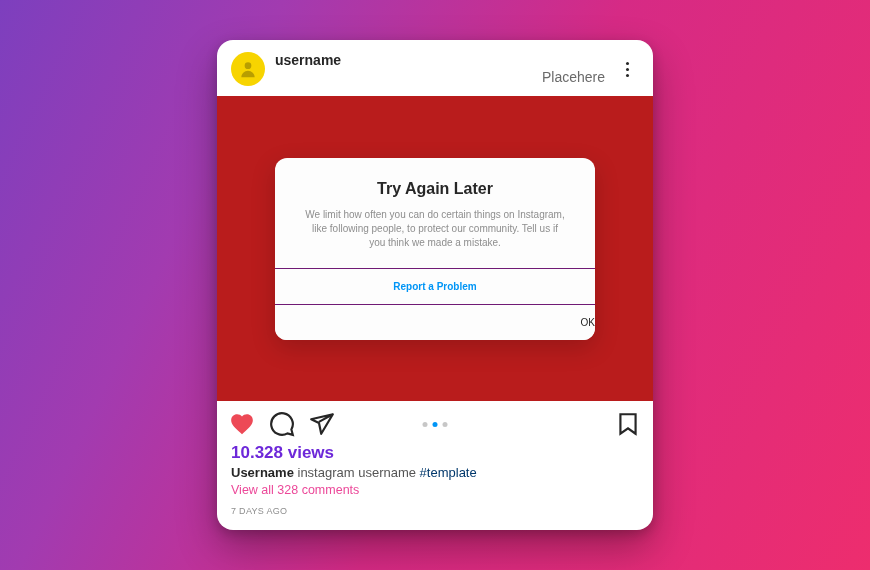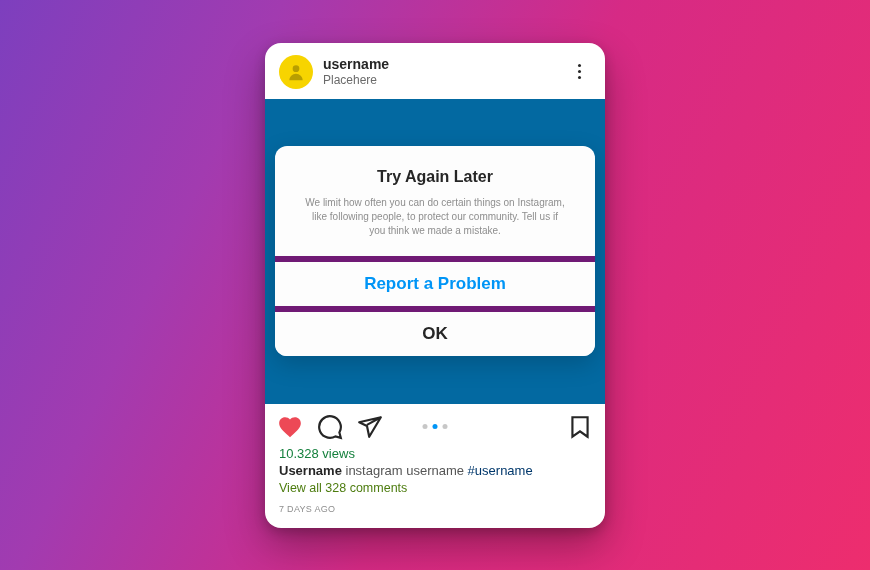--- a/index.html
+++ b/index.html
@@ -7,21 +7,21 @@
       width: 870px;
       height: 570px;
       font-family: -apple-system, BlinkMacSystemFont, 'Segoe UI', Helvetica, Arial, sans-serif;
       background: linear-gradient(115deg, #7d3fbe 0%, #a23bb0 25%, #d62a85 55%, #ed2d6e 100%);
       display: flex;
       align-items: center;
       justify-content: center;
       overflow: hidden;
     }
     .post-card {
-      width: 340px;
+      width: 436px;
       background: #fff;
       border-radius: 16px;
       box-shadow: 0 18px 40px rgba(0,0,0,0.32), 0 4px 12px rgba(0,0,0,0.2);
       overflow: hidden;
       position: relative;
     }
     .post-header {
       display: flex;
       align-items: center;
       padding: 12px 14px 10px;
@@ -30,84 +30,84 @@
     .avatar {
       width: 34px; height: 34px;
       border-radius: 50%;
       background: #f7d400;
       display: flex; align-items: center; justify-content: center;
       flex-shrink: 0;
     }
     .avatar svg { width: 20px; height: 20px; opacity: 0.25; }
     .header-text { flex: 1; line-height: 1.2; }
     .username { font-weight: 600; font-size: 14px; color: #262626; }
-    .location { font-size: 12px; color: #6a6a6a; }
+    .location { font-size: 14px; color: #6a6a6a; text-align: right; }
     .more-btn {
       width: 24px; height: 24px;
       display: flex; flex-direction: column; gap: 3px;
       align-items: center; justify-content: center;
       border: none; background: none; cursor: pointer;
     }
     .more-btn span { width: 3px; height: 3px; border-radius: 50%; background: #262626; }
     .media-area {
       position: relative;
       width: 100%;
       height: 305px;
-      background: #0369a1;
+      background: #b91c1c;
       display: flex; align-items: center; justify-content: center;
     }
     .dialog {
       position: absolute;
       width: 320px;
       background: #fdfdfd;
       border-radius: 12px;
       box-shadow: 0 8px 24px rgba(0,0,0,0.18);
       overflow: hidden;
       text-align: center;
     }
     .dialog-body { padding: 22px 22px 18px; }
     .dialog-title { font-size: 16px; font-weight: 600; color: #262626; margin-bottom: 10px; }
     .dialog-message { font-size: 10px; color: #8e8e8e; line-height: 1.4; padding: 0 6px; }
     .dialog-btn {
-      border-top: 6px solid #701a75;
+      border-top: 1px solid #701a75;
       padding: 12px 0;
-      font-size: 17px;
+      font-size: 10px;
       cursor: pointer;
       background: #fdfdfd;
       border-left: none; border-right: none; border-bottom: none;
       width: 100%;
     }
     .dialog-btn.primary { color: #0095f6; font-weight: 700; }
-    .dialog-btn.secondary { color: #262626; font-weight: 700; }
+    .dialog-btn.secondary { color: #262626; font-weight: 400; text-align: right; }
     .actions-row {
       display: flex;
       align-items: center;
       padding: 10px 12px 4px;
       gap: 14px;
       position: relative;
     }
     .icon-btn { border: none; background: none; cursor: pointer; padding: 0; display: flex; }
     .icon-btn svg { width: 26px; height: 26px; }
     .heart-filled { fill: #ed4956; }
     .icon-stroke { fill: none; stroke: #262626; stroke-width: 2; }
     .dots {
       position: absolute;
       left: 50%; transform: translateX(-50%);
       display: flex; gap: 5px;
     }
     .dots span { width: 5px; height: 5px; border-radius: 50%; background: #c7c7c7; }
     .dots span.active { background: #0095f6; }
     .bookmark-btn { margin-left: auto; }
     .meta-section { padding: 2px 14px 14px; }
-    .views { font-weight: 400; font-size: 13px; color: #15803d; margin-bottom: 2px; }
+    .views { font-weight: 700; font-size: 17px; color: #6d28d9; margin-bottom: 2px; }
     .caption-line { font-size: 13px; color: #262626; margin-bottom: 3px; }
     .caption-user { font-weight: 600; }
     .caption-text { color: #555; }
     .caption-tag { color: #00376b; }
-    .view-comments { font-size: 12.5px; color: #4d7c0f; margin-bottom: 9px; cursor: pointer; }
+    .view-comments { font-size: 12.5px; color: #ec4899; margin-bottom: 9px; cursor: pointer; }
     .time-ago { font-size: 9px; color: #8e8e8e; letter-spacing: 0.3px; }
   </style>
 </head>
 <body>
 
 <div class="post-card">
 
   <div class="post-header">
     <div class="avatar">
       <svg viewBox="0 0 24 24">
@@ -161,19 +161,19 @@
     <button class="icon-btn bookmark-btn">
       <svg viewBox="0 0 24 24">
           <path class="icon-stroke" d="M19 21l-7-5-7 5V3h14v18z"></path>
         </svg>
     </button>
   </div>
 
   <div class="meta-section">
     <div class="views">10.328 views</div>
     <div class="caption-line">
-      <span class="caption-user">Username</span><span class="caption-text"> instagram username </span><span class="caption-tag">#username</span>
+      <span class="caption-user">Username</span><span class="caption-text"> instagram username </span><span class="caption-tag">#template</span>
     </div>
     <div class="view-comments">View all 328 comments</div>
     <div class="time-ago">7 DAYS AGO</div>
   </div>
 
 </div>
 
 </body></html>

